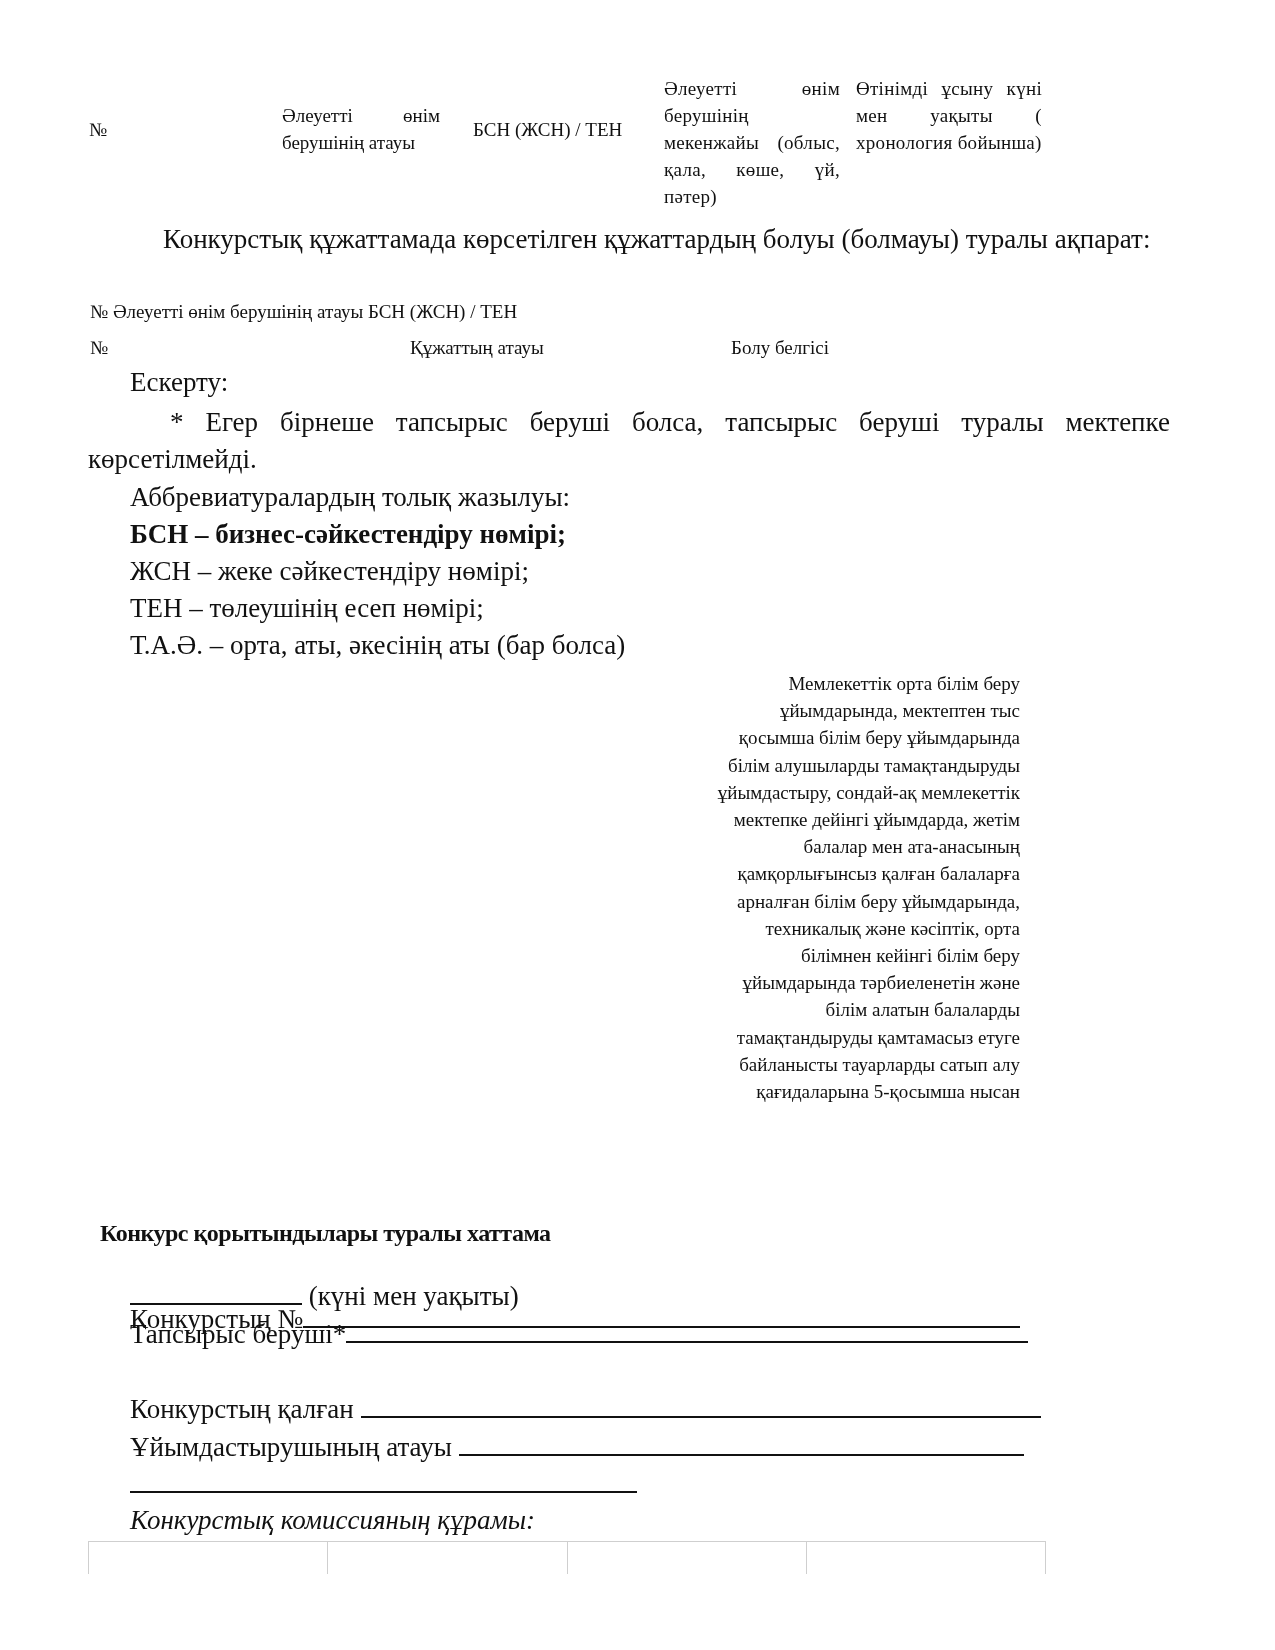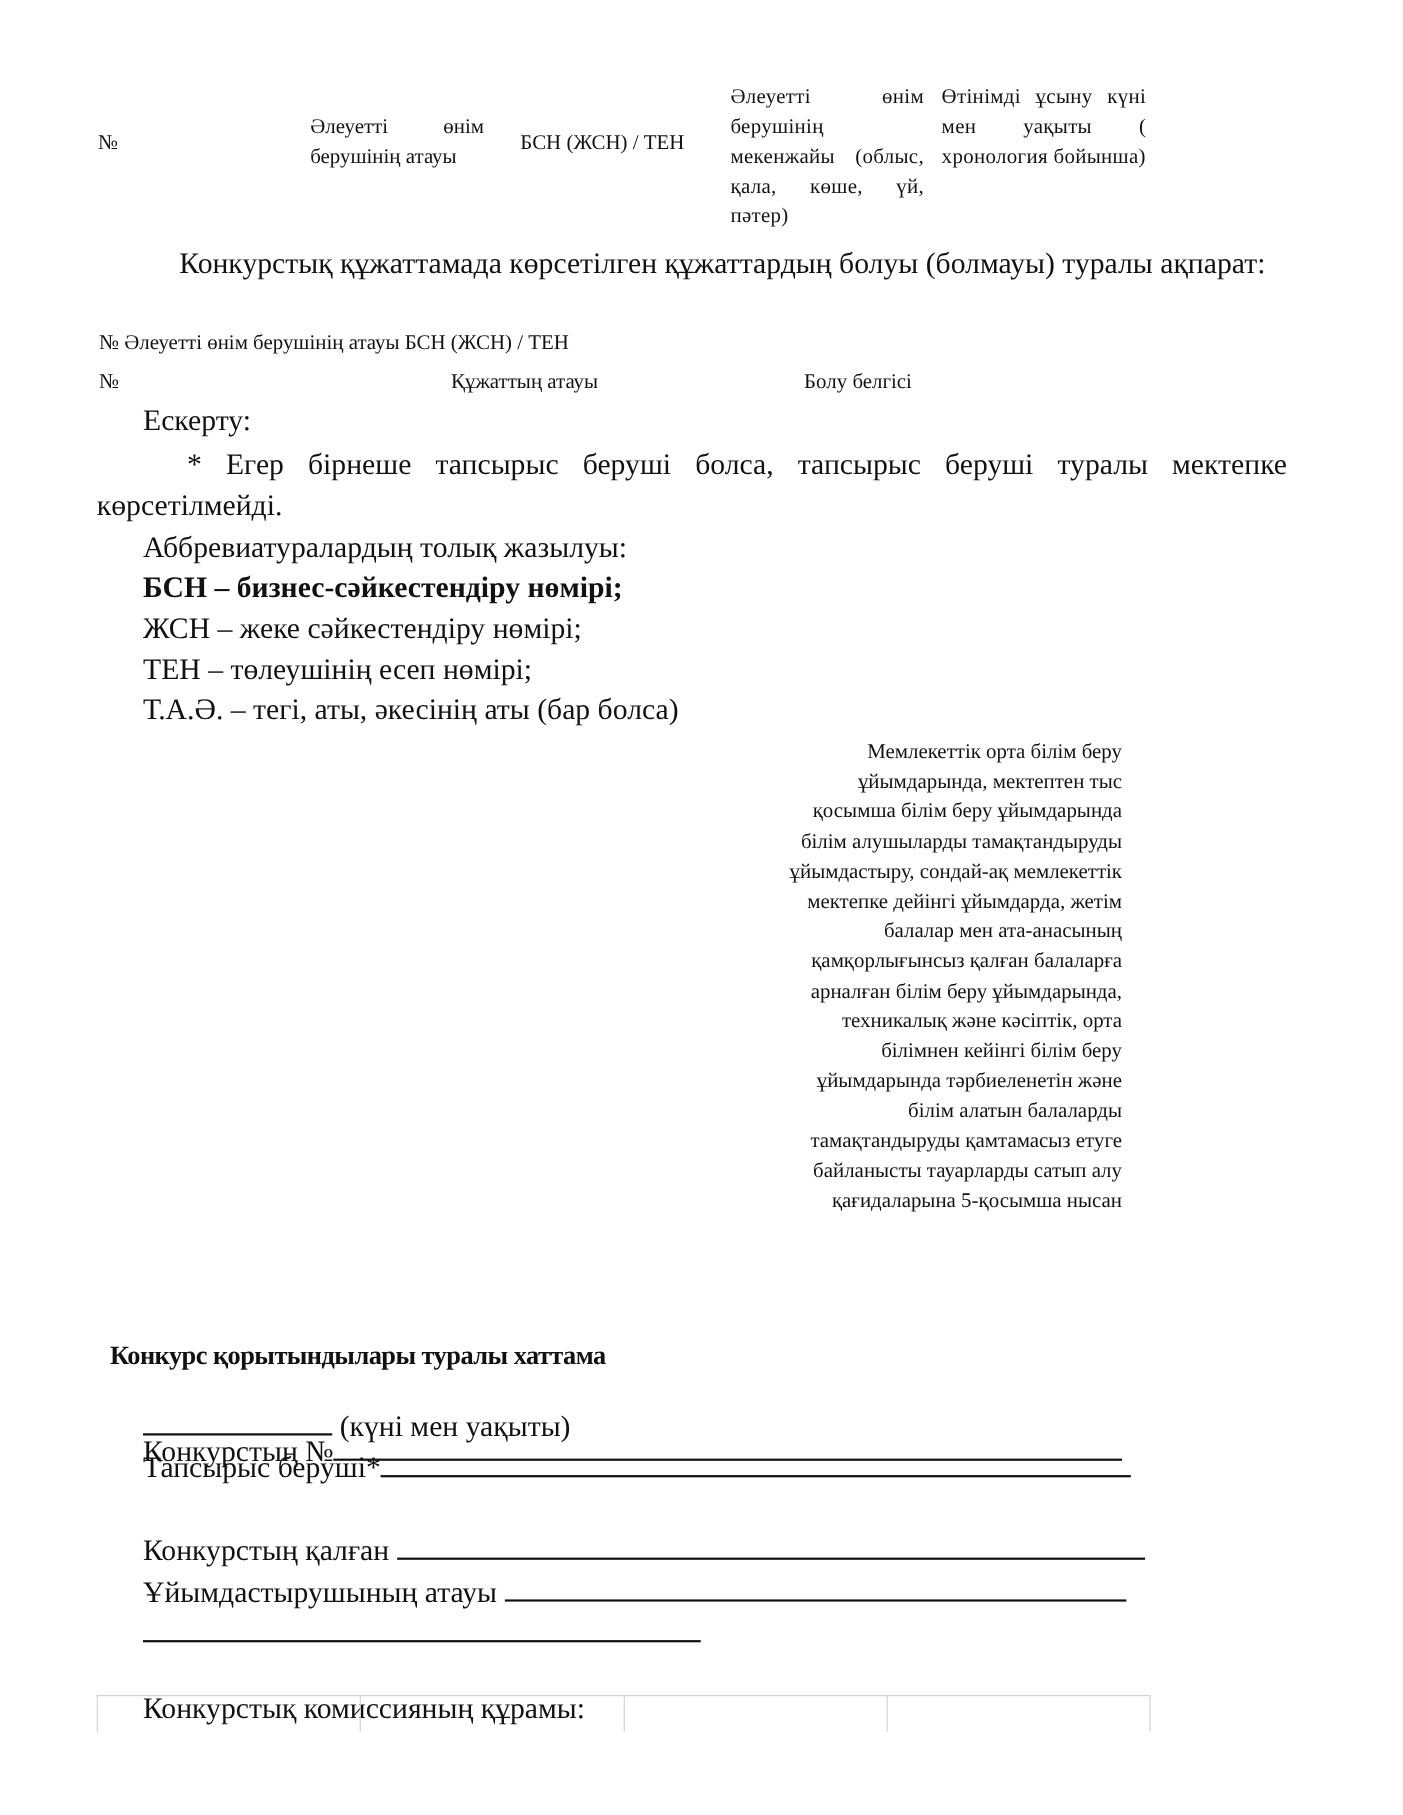--- a/index.html
+++ b/index.html
@@ -44,21 +44,21 @@
       letter-spacing: -0.5px;
     }
 
     .form-line { left: 130px; font-size: 27px; line-height: 37px; white-space: nowrap; }
     .f0 { top: 1277px; }
     .f1 { top: 1315px; }
     .f2 { top: 1300px; text-align: center; }
     .f3 { top: 1390px; }
     .f4 { top: 1428px; }
     .f5 { top: 1465px; }
-    .f6 { top: 1535px; }
+    .f6 { top: 1502px; font-style: italic; }
 
     .blank { display: inline-block; border-bottom: 2px solid #111; height: 26px; vertical-align: baseline; }
 
     .comm-table {
       position: absolute; left: 88px; top: 1541px; width: 958px; height: 30px;
       border-collapse: collapse; table-layout: fixed;
     }
     .comm-table td { border: 1px solid #cfcfcf; border-bottom: none; height: 30px; }
   </style>
 </head>
@@ -76,21 +76,21 @@
 <div class="abs small row2-doc">Құжаттың атауы</div>
 <div class="abs small row2-mark">Болу белгісі</div>
 
 <div class="abs para note-title">Ескерту:</div>
 <div class="abs para p2">* Егер бірнеше тапсырыс беруші болса, тапсырыс беруші туралы мектепке көрсетілмейді.</div>
 
 <div class="abs abbr abbr0">Аббревиатуралардың толық жазылуы:</div>
 <div class="abs abbr abbr1">БСН – бизнес-сәйкестендіру нөмірі;</div>
 <div class="abs abbr abbr2">ЖСН – жеке сәйкестендіру нөмірі;</div>
 <div class="abs abbr abbr3">ТЕН – төлеушінің есеп нөмірі;</div>
-<div class="abs abbr abbr4">Т.А.Ә. – тегі, аты, әкесінің аты (бар болса)</div>
+<div class="abs abbr abbr4">Т.А.Ә. – орта, аты, әкесінің аты (бар болса)</div>
 
 <div class="abs appendix">Мемлекеттік орта білім беру ұйымдарында, мектептен тыс қосымша білім беру ұйымдарында білім алушыларды тамақтандыруды ұйымдастыру, сондай-ақ мемлекеттік мектепке дейінгі ұйымдарда, жетім балалар мен ата-анасының қамқорлығынсыз қалған балаларға арналған білім беру ұйымдарында, техникалық және кәсіптік, орта білімнен кейінгі білім беру ұйымдарында тәрбиеленетін және білім алатын балаларды тамақтандыруды қамтамасыз етуге байланысты тауарларды сатып алу қағидаларына 5-қосымша нысан</div>
 
 <div class="abs title">Конкурс қорытындылары туралы хаттама</div>
 
 <div class="abs form-line f0">
   <span class="blank" style="width:172px;"></span>
   <span>(күні мен уақыты)</span>
 </div>
 <div class="abs form-line f1">

